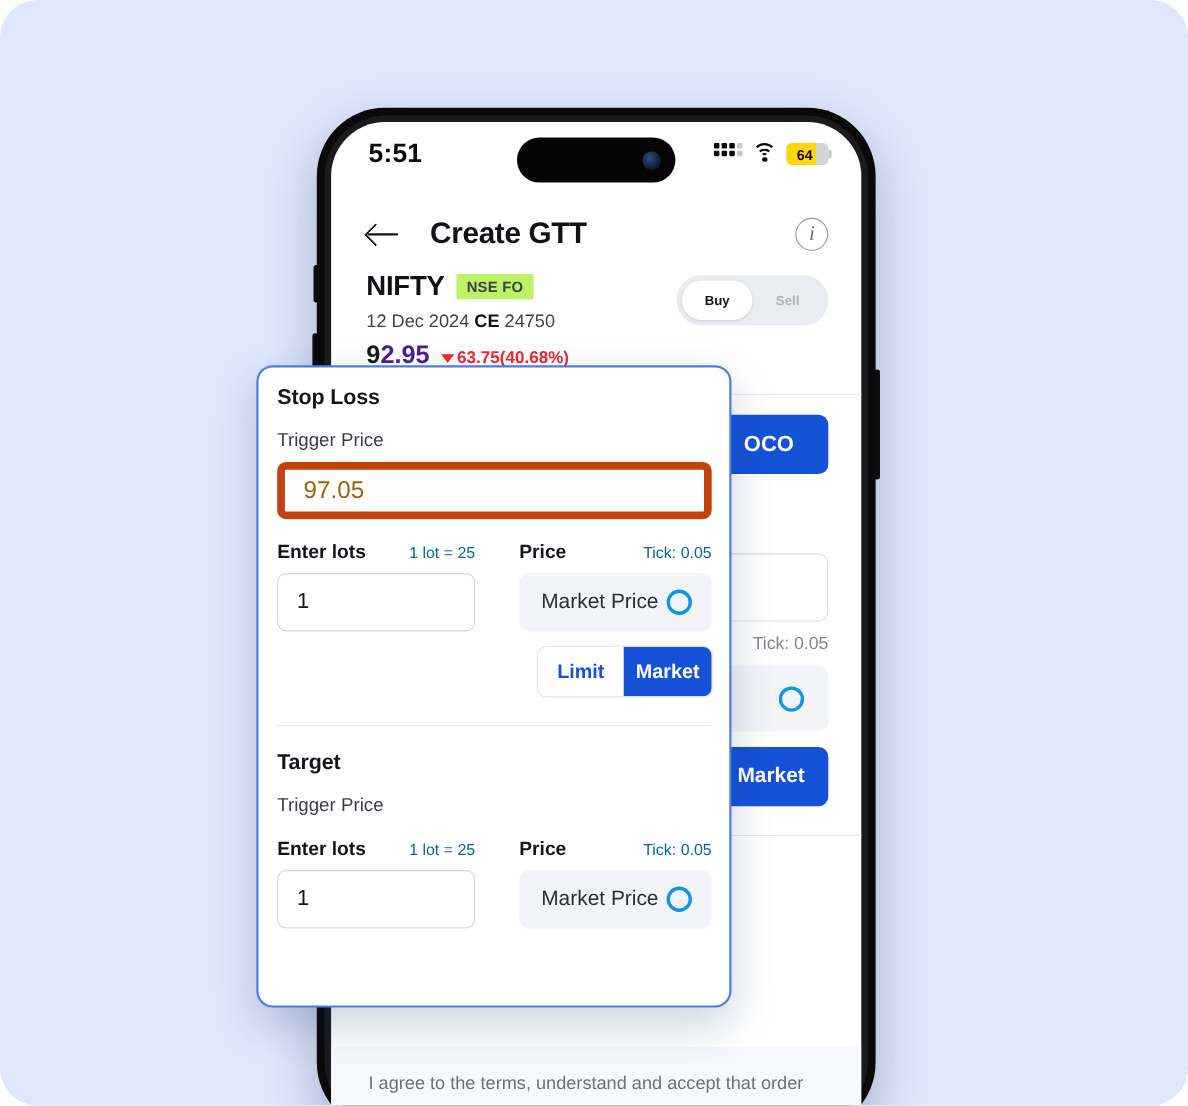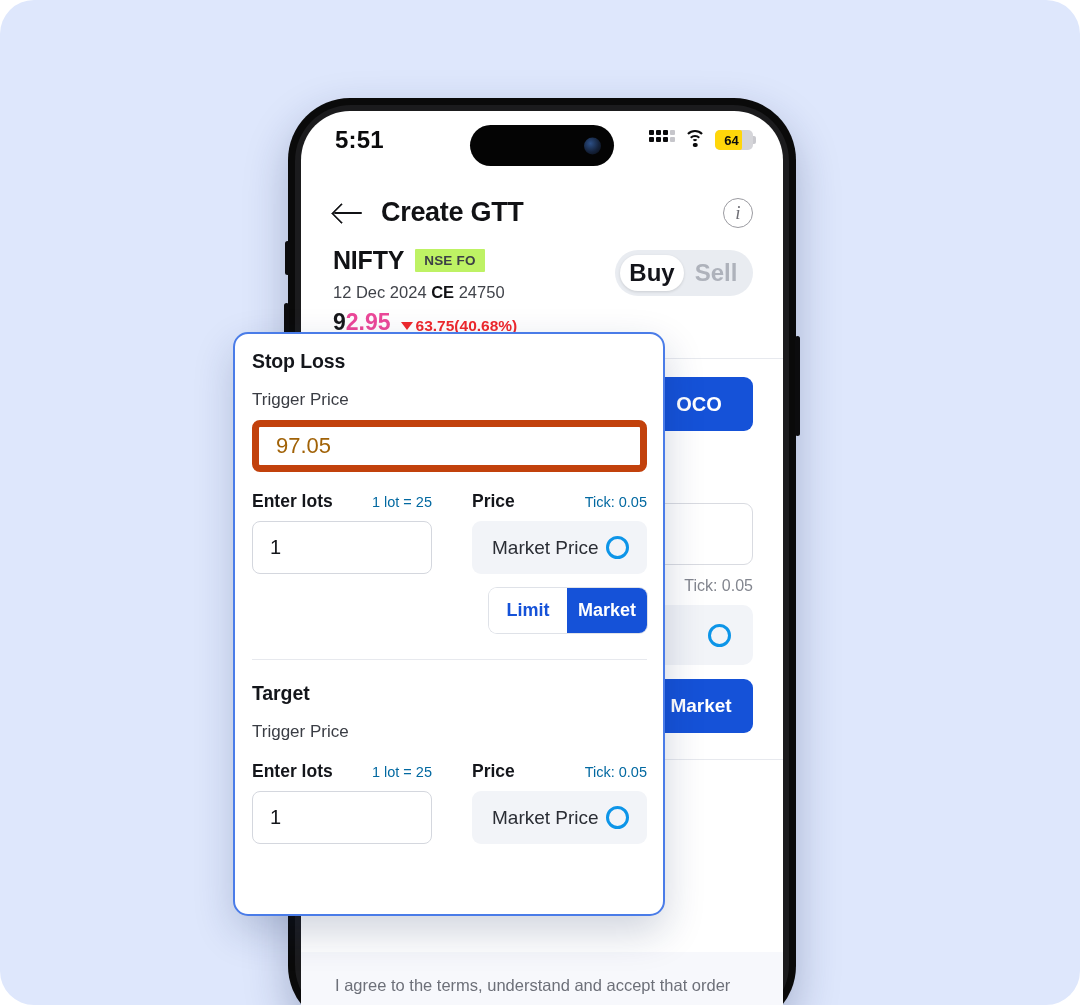--- a/index.html
+++ b/index.html
@@ -106,21 +106,21 @@
   .battery .nub {
     position: absolute; right: -3px; top: 6px; width: 3px; height: 8px;
     background: #c9c9ce; border-radius: 0 2px 2px 0;
   }
 
   
   #app-header {
     display: flex; align-items: center; justify-content: space-between;
     padding: 28px 30px 0 32px;
   }
-  #hdr-left { display: flex; align-items: center; gap: 18px; }
+  #hdr-left { display: flex; align-items: center; gap: 28px; }
   .back-arrow { width: 30px; height: 24px; position: relative; cursor: pointer; }
   .back-arrow::before {
     content:""; position:absolute; left:1px; top:11px; width: 28px; height: 2.6px;
     background: #111215; border-radius: 2px;
   }
   .back-arrow::after {
     content:""; position:absolute; left:1px; top:5.4px; width: 13px; height: 13px;
     border-left: 2.6px solid #111215; border-bottom: 2.6px solid #111215;
     transform: rotate(45deg); border-radius: 1px;
   }
@@ -143,37 +143,37 @@
   #exchange-badge {
     background: #bef264; color: #3c3f46;
     font-size: 13.5px; font-weight: 600;
     padding: 4px 9px; border-radius: 1px; letter-spacing: .2px;
   }
   #contract { font-size: 16.5px; color: #40434a; margin-top: 8px; }
   #contract b { color: #111215; font-weight: 700; }
   #ltp-row { display: flex; align-items: baseline; gap: 10px; margin-top: 7px; }
   #ltp { font-size: 23px; font-weight: 700; }
   #ltp .lead { color: #17181b; }
-  #ltp .rest { color: #ec4899; }
+  #ltp .rest { color: #4c1d95; }
   #change { font-size: 15.5px; color: #f0282d; font-weight: 600; display: flex; align-items: center; gap: 3px; }
   #change .caret {
     width: 0; height: 0; border-left: 6px solid transparent;
     border-right: 6px solid transparent; border-top: 8px solid #f0282d;
   }
 
   
   #bs-toggle {
     display: flex; align-items: center;
     background: #e9ecf1; border-radius: 24px;
     padding: 5px; width: 138px; height: 46px;
     margin-top: 4px;
   }
   .bs-opt {
     flex: 1; height: 100%; display: flex; align-items: center; justify-content: center;
-    font-size: 24px; font-weight: 700; border-radius: 20px;
+    font-size: 12px; font-weight: 700; border-radius: 20px;
   }
   .bs-opt.active { background: #ffffff; color: #13141a; box-shadow: 0 1px 3px rgba(0,0,0,.13); }
   .bs-opt.idle { color: #aeb2bb; }
 
   
   #bg-form { padding: 0 30px 0 32px; margin-top: 22px; }
   .bg-divider { height: 1px; background: #e7e9ee; margin: 0 -32px; }
   .bg-row { display: flex; justify-content: flex-end; }
   .btn-blue {
     background: #1552d8; color: #fff; font-weight: 700;

